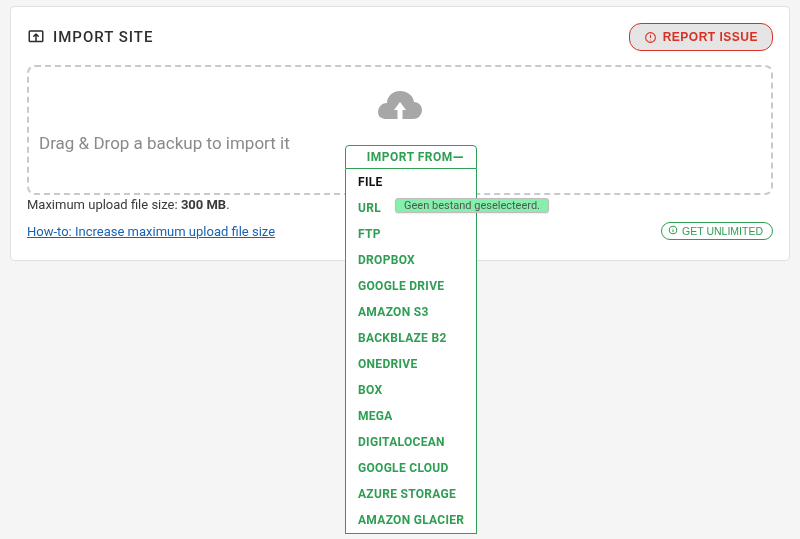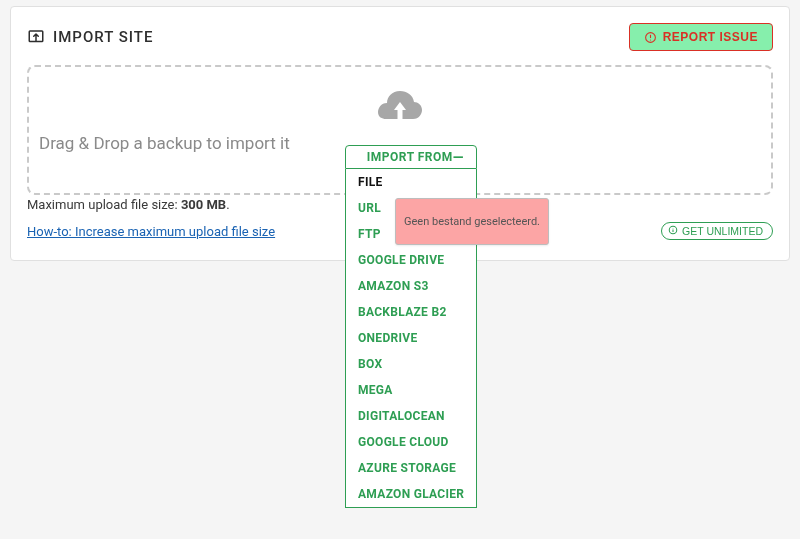--- a/index.html
+++ b/index.html
@@ -32,22 +32,22 @@
   .title {
     font-size: 15px;
     font-weight: 500;
     letter-spacing: 1px;
     color: #2e2e2e;
   }
   .import-icon svg { display: block; }
   .report-btn {
     border: 1.5px solid #d93025;
     color: #d93025;
-    background: #86efac;
-    border-radius: 4px;
+    background: #e5e5e5;
+    border-radius: 12px;
     font-size: 12px;
     font-weight: 600;
     letter-spacing: 0.5px;
     padding: 6px 14px;
     display: flex;
     align-items: center;
     gap: 6px;
     cursor: pointer;
   }
   .report-btn svg { display: block; }
@@ -139,24 +139,24 @@
     padding: 6px 12px;
     cursor: pointer;
     white-space: nowrap;
   }
   .dd-item.first { color: #111; }
   
   .tooltip {
     position: absolute;
     left: 395px;
     top: 198px;
-    background: #fca5a5;
+    background: #86efac;
     border: 1px solid #bdbdbd;
     border-radius: 3px;
-    padding: 16px 8px;
+    padding: 0 8px;
     font-size: 11px;
     color: #555;
     z-index: 30;
     white-space: nowrap;
     box-shadow: 0 1px 2px rgba(0,0,0,0.08);
   }
 </style>
 </head>
 <body>
 
@@ -216,20 +216,21 @@
 
 <div class="dropdown-wrap">
   <div class="dd-header">
     <span>IMPORT FROM</span>
     <span class="minus">—</span>
   </div>
   <div class="dd-list" id="dd-list">
       <div class="dd-item first">FILE</div>
       <div class="dd-item">URL</div>
       <div class="dd-item">FTP</div>
+      <div class="dd-item">DROPBOX</div>
       <div class="dd-item">GOOGLE DRIVE</div>
       <div class="dd-item">AMAZON S3</div>
       <div class="dd-item">BACKBLAZE B2</div>
       <div class="dd-item">ONEDRIVE</div>
       <div class="dd-item">BOX</div>
       <div class="dd-item">MEGA</div>
       <div class="dd-item">DIGITALOCEAN</div>
       <div class="dd-item">GOOGLE CLOUD</div>
       <div class="dd-item">AZURE STORAGE</div>
       <div class="dd-item">AMAZON GLACIER</div>

